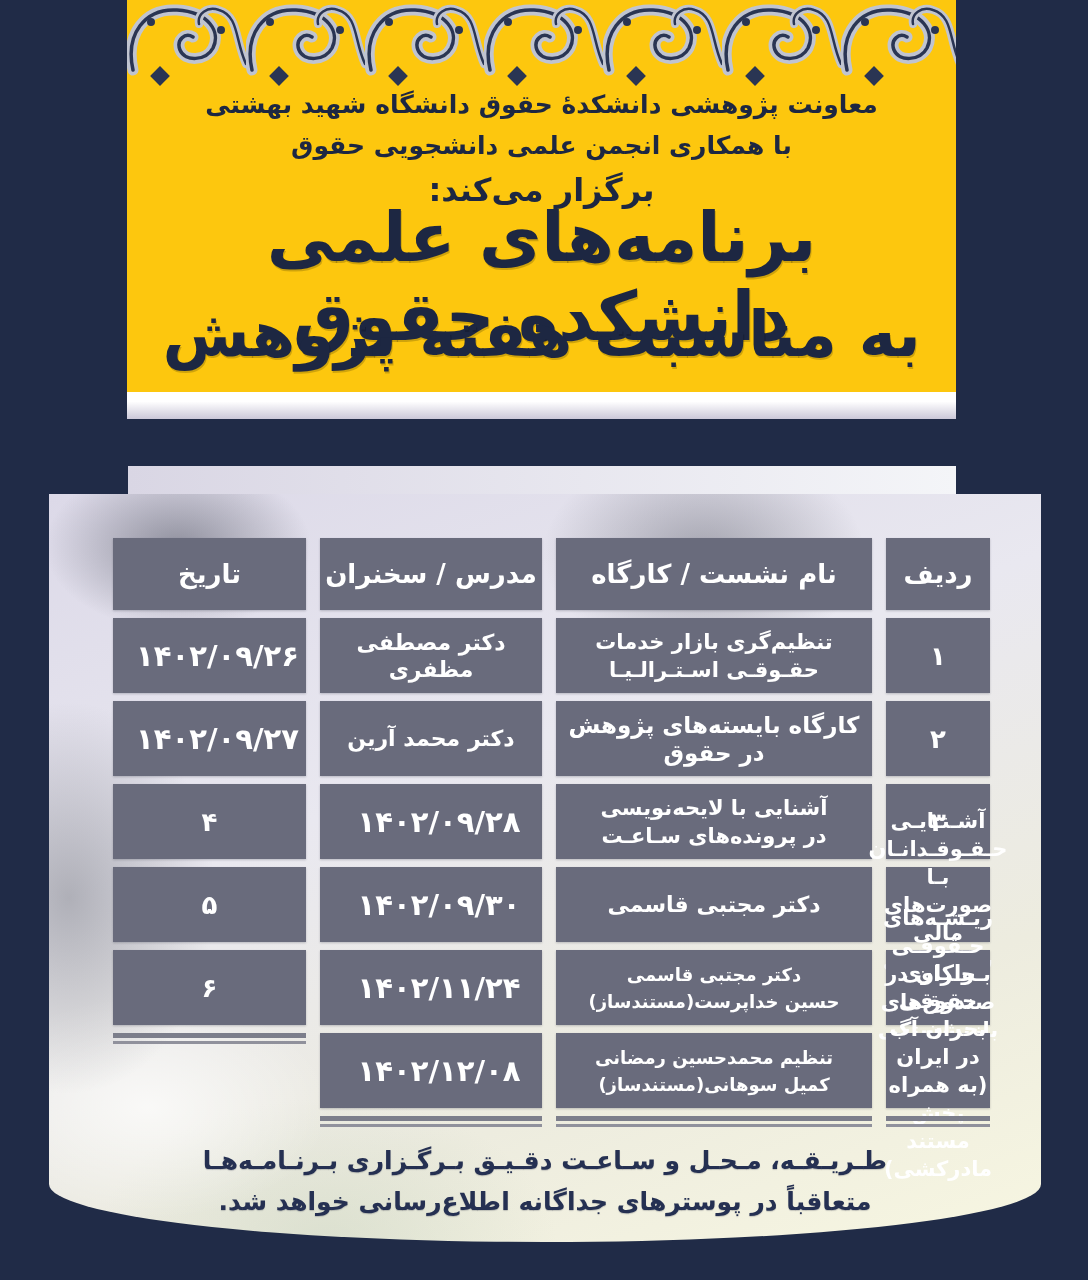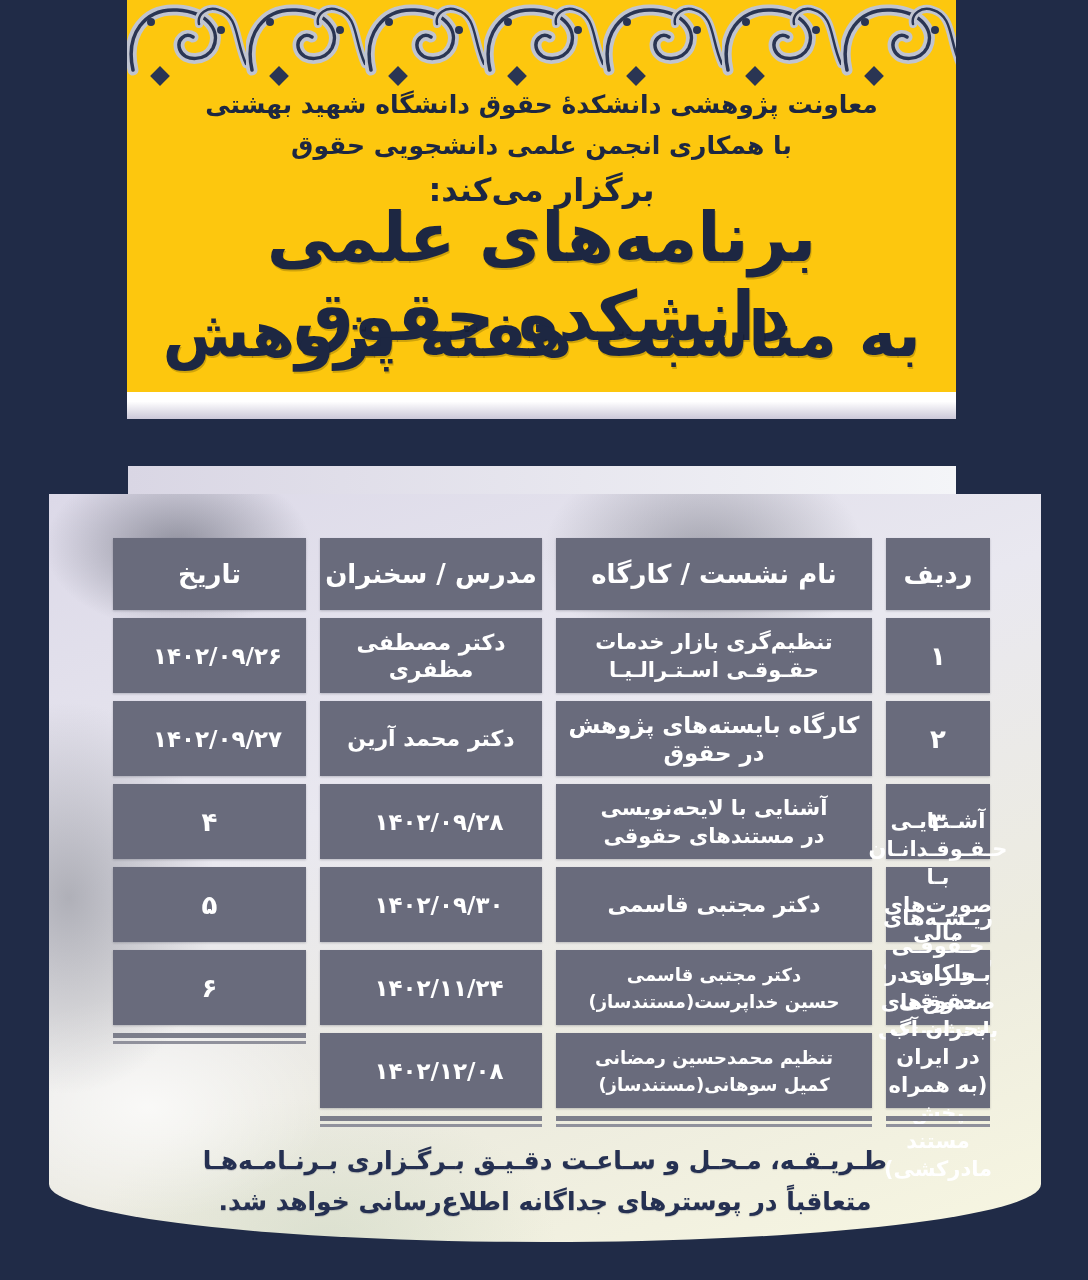--- a/index.html
+++ b/index.html
@@ -47,21 +47,21 @@
          gap:8px 14px;margin:44px 51px 0 64px;}
   .cell{background:var(--cell-gray);color:#ffffff;display:flex;flex-direction:column;
         align-items:center;justify-content:center;text-align:center;font-weight:700;
         box-shadow:0 1px 2px rgba(40,42,60,.25);}
   .head{font-size:26px;}
   .cell span{display:block;font-size:21px;line-height:28px;}
   .cell span:only-child{font-size:23px;}
   .speakers span{font-size:18px;line-height:27px;}
   .speakers span:only-child{font-size:22px;}
   .num{font-size:26px;}
-  .date{font-size:23px;letter-spacing:3px;font-weight:700;padding-left:16px;}
+  .date{font-size:29px;letter-spacing:3px;font-weight:700;padding-left:16px;}
   .dbl{display:flex;flex-direction:column;justify-content:flex-start;}
   .dbl .a{height:5px;background:var(--underline-a);}
   .dbl .b{height:3px;background:var(--underline-b);margin-top:3px;}
 
   
   .footer{direction:rtl;text-align:center;color:var(--footer-navy);font-weight:700;
           font-size:25px;line-height:41px;margin-top:12px;
           text-shadow:0 1px 1px rgba(30,35,60,.22);}
 </style>
 </head>
@@ -122,21 +122,21 @@
       </div>
       <div class="cell speakers">
         <span>دکتر محمد آرین</span>
 
       </div>
       <div class="cell date">۱۴۰۲/۰۹/۲۷</div>
 
       <div class="cell num">۳</div>
       <div class="cell session">
         <span>آشنایی با لایحه‌نویسی</span>
-        <span>در مستند‌های حقوقی</span>
+        <span>در پرونده‌های سـاعـت</span>
       </div>
       <div class="cell date">۱۴۰۲/۰۹/۲۸</div>
 
       <div class="cell num">۴</div>
       <div class="cell session">
         <span>آشـنـایـی حـقـوقـدانـان بـا</span>
         <span>صورت‌های مالی شرکت‌های تجاری</span>
       </div>
       <div class="cell speakers">
         <span>دکتر مجتبی قاسمی</span>

